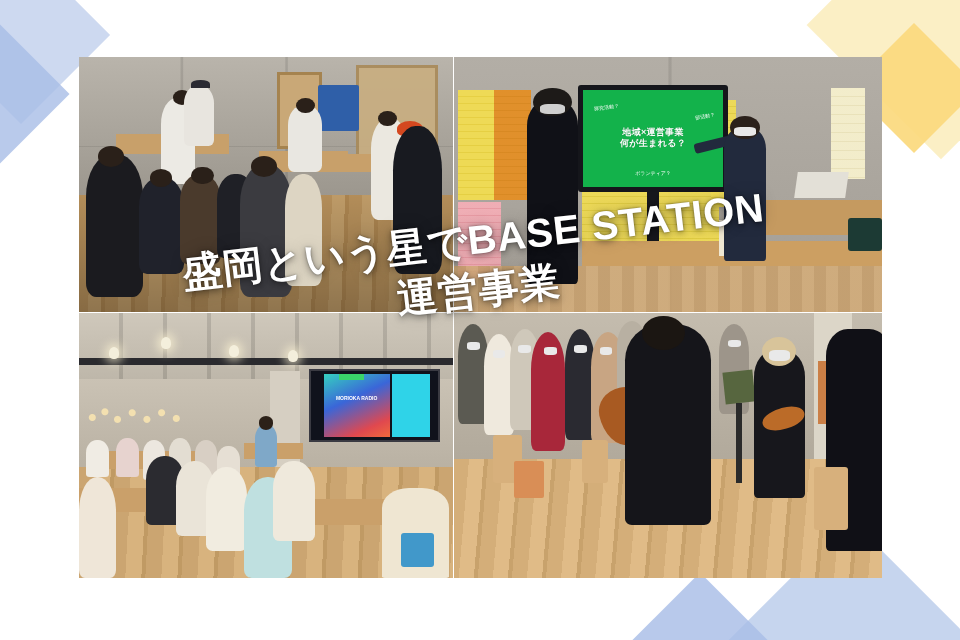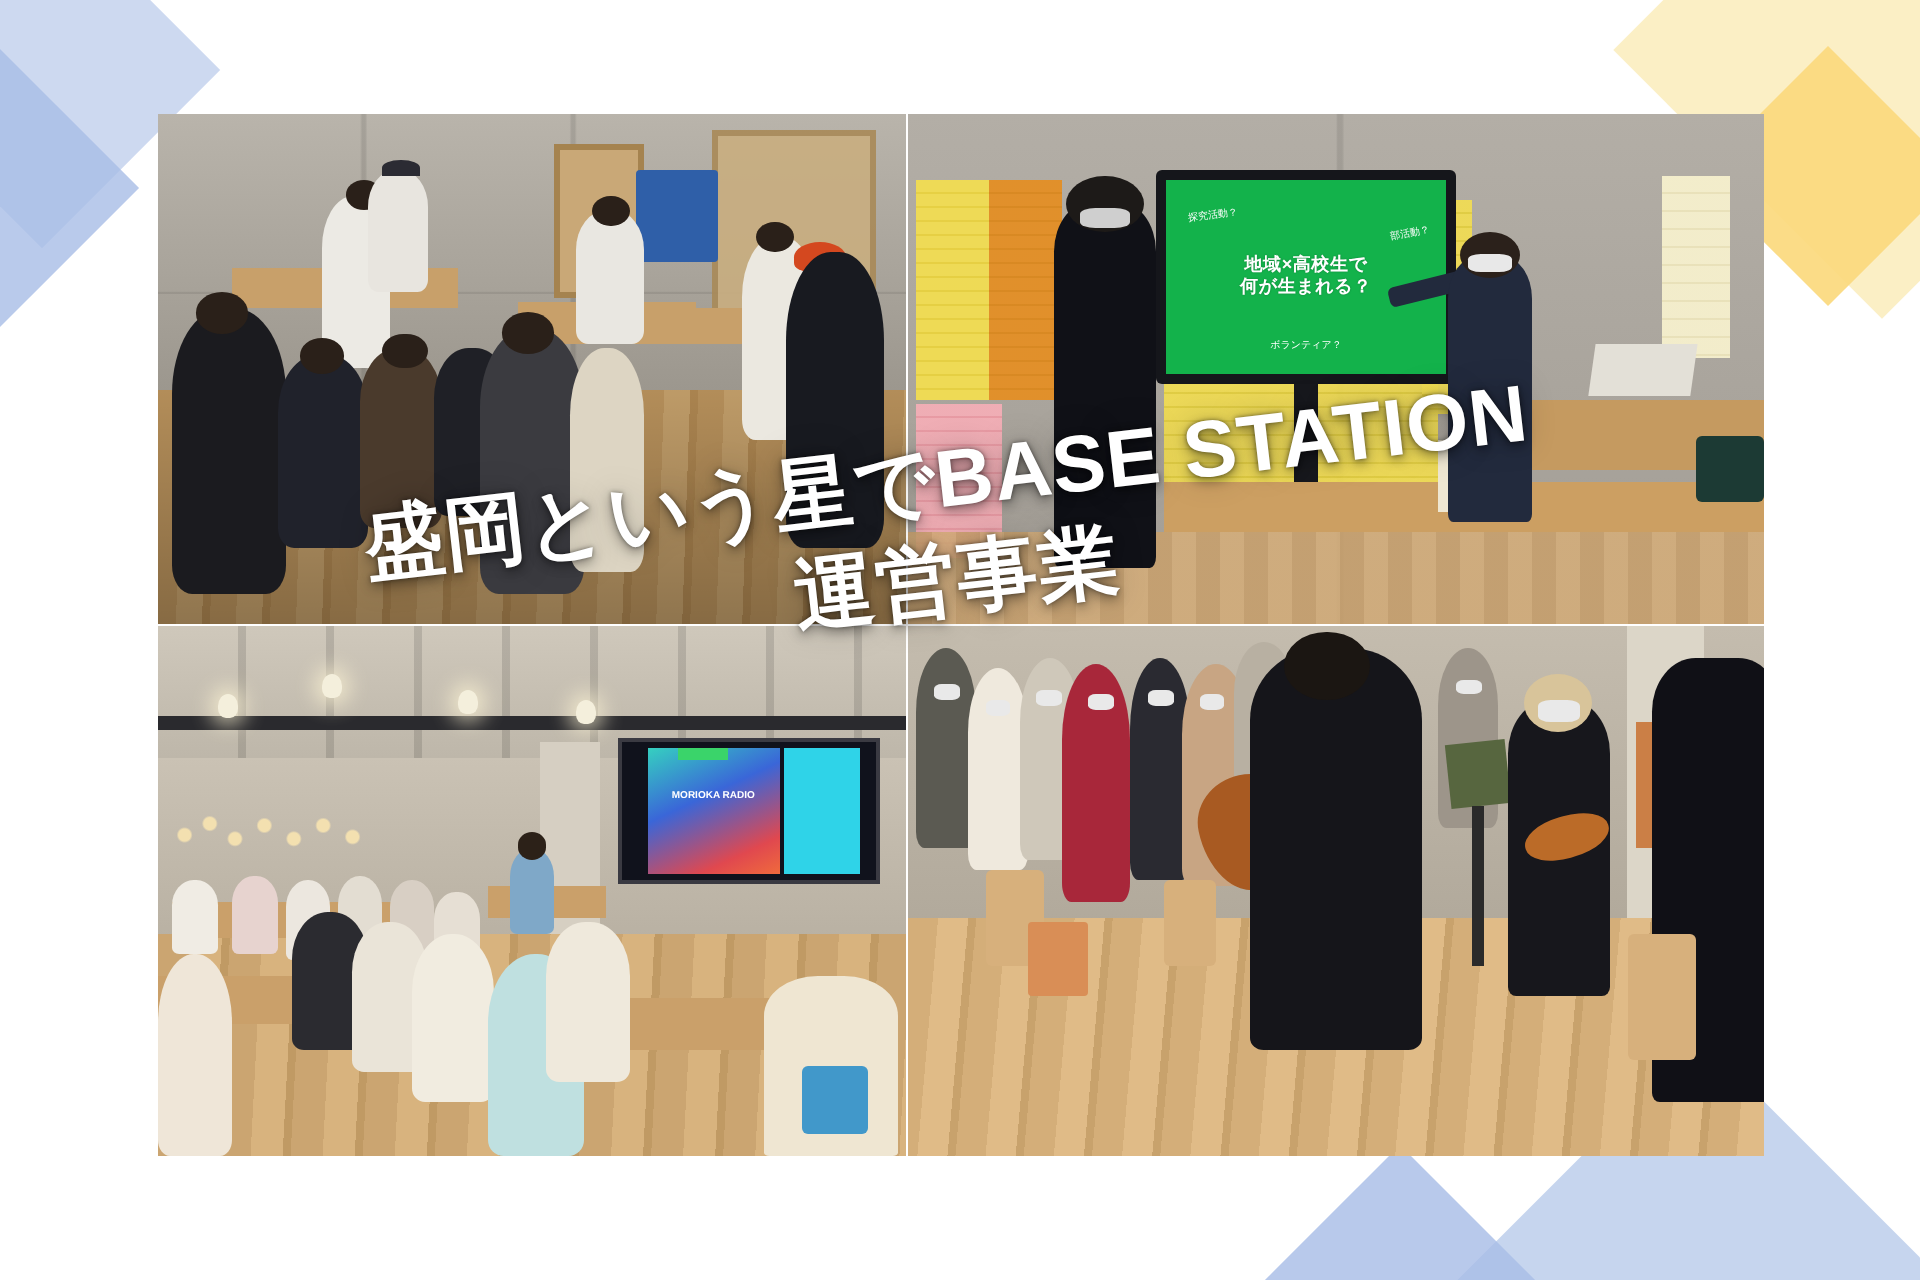--- a/index.html
+++ b/index.html
@@ -286,21 +286,21 @@
         <div class="p2-notes-c"></div>
         <div class="p2-notes-r"></div>
         <div class="p2-notes-r2"></div>
         <div class="p2-floorstrip"></div>
 
         <div class="p2-tv">
           <div class="p2-screen">
             <div class="s-tl">探究活動？</div>
             <div class="s-tr">部活動？</div>
             <div class="s-main">
-              <div>地域×高校生で</div>
+              <div>地域×運営事業</div>
               <div>何が生まれる？</div>
             </div>
             <div class="s-bm">ボランティア？</div>
           </div>
         </div>
         <div class="p2-stand"></div>
         <div class="p2-desk"></div>
         <div class="p2-table"></div>
         <div class="board"></div>
         <div class="laptop"></div>

